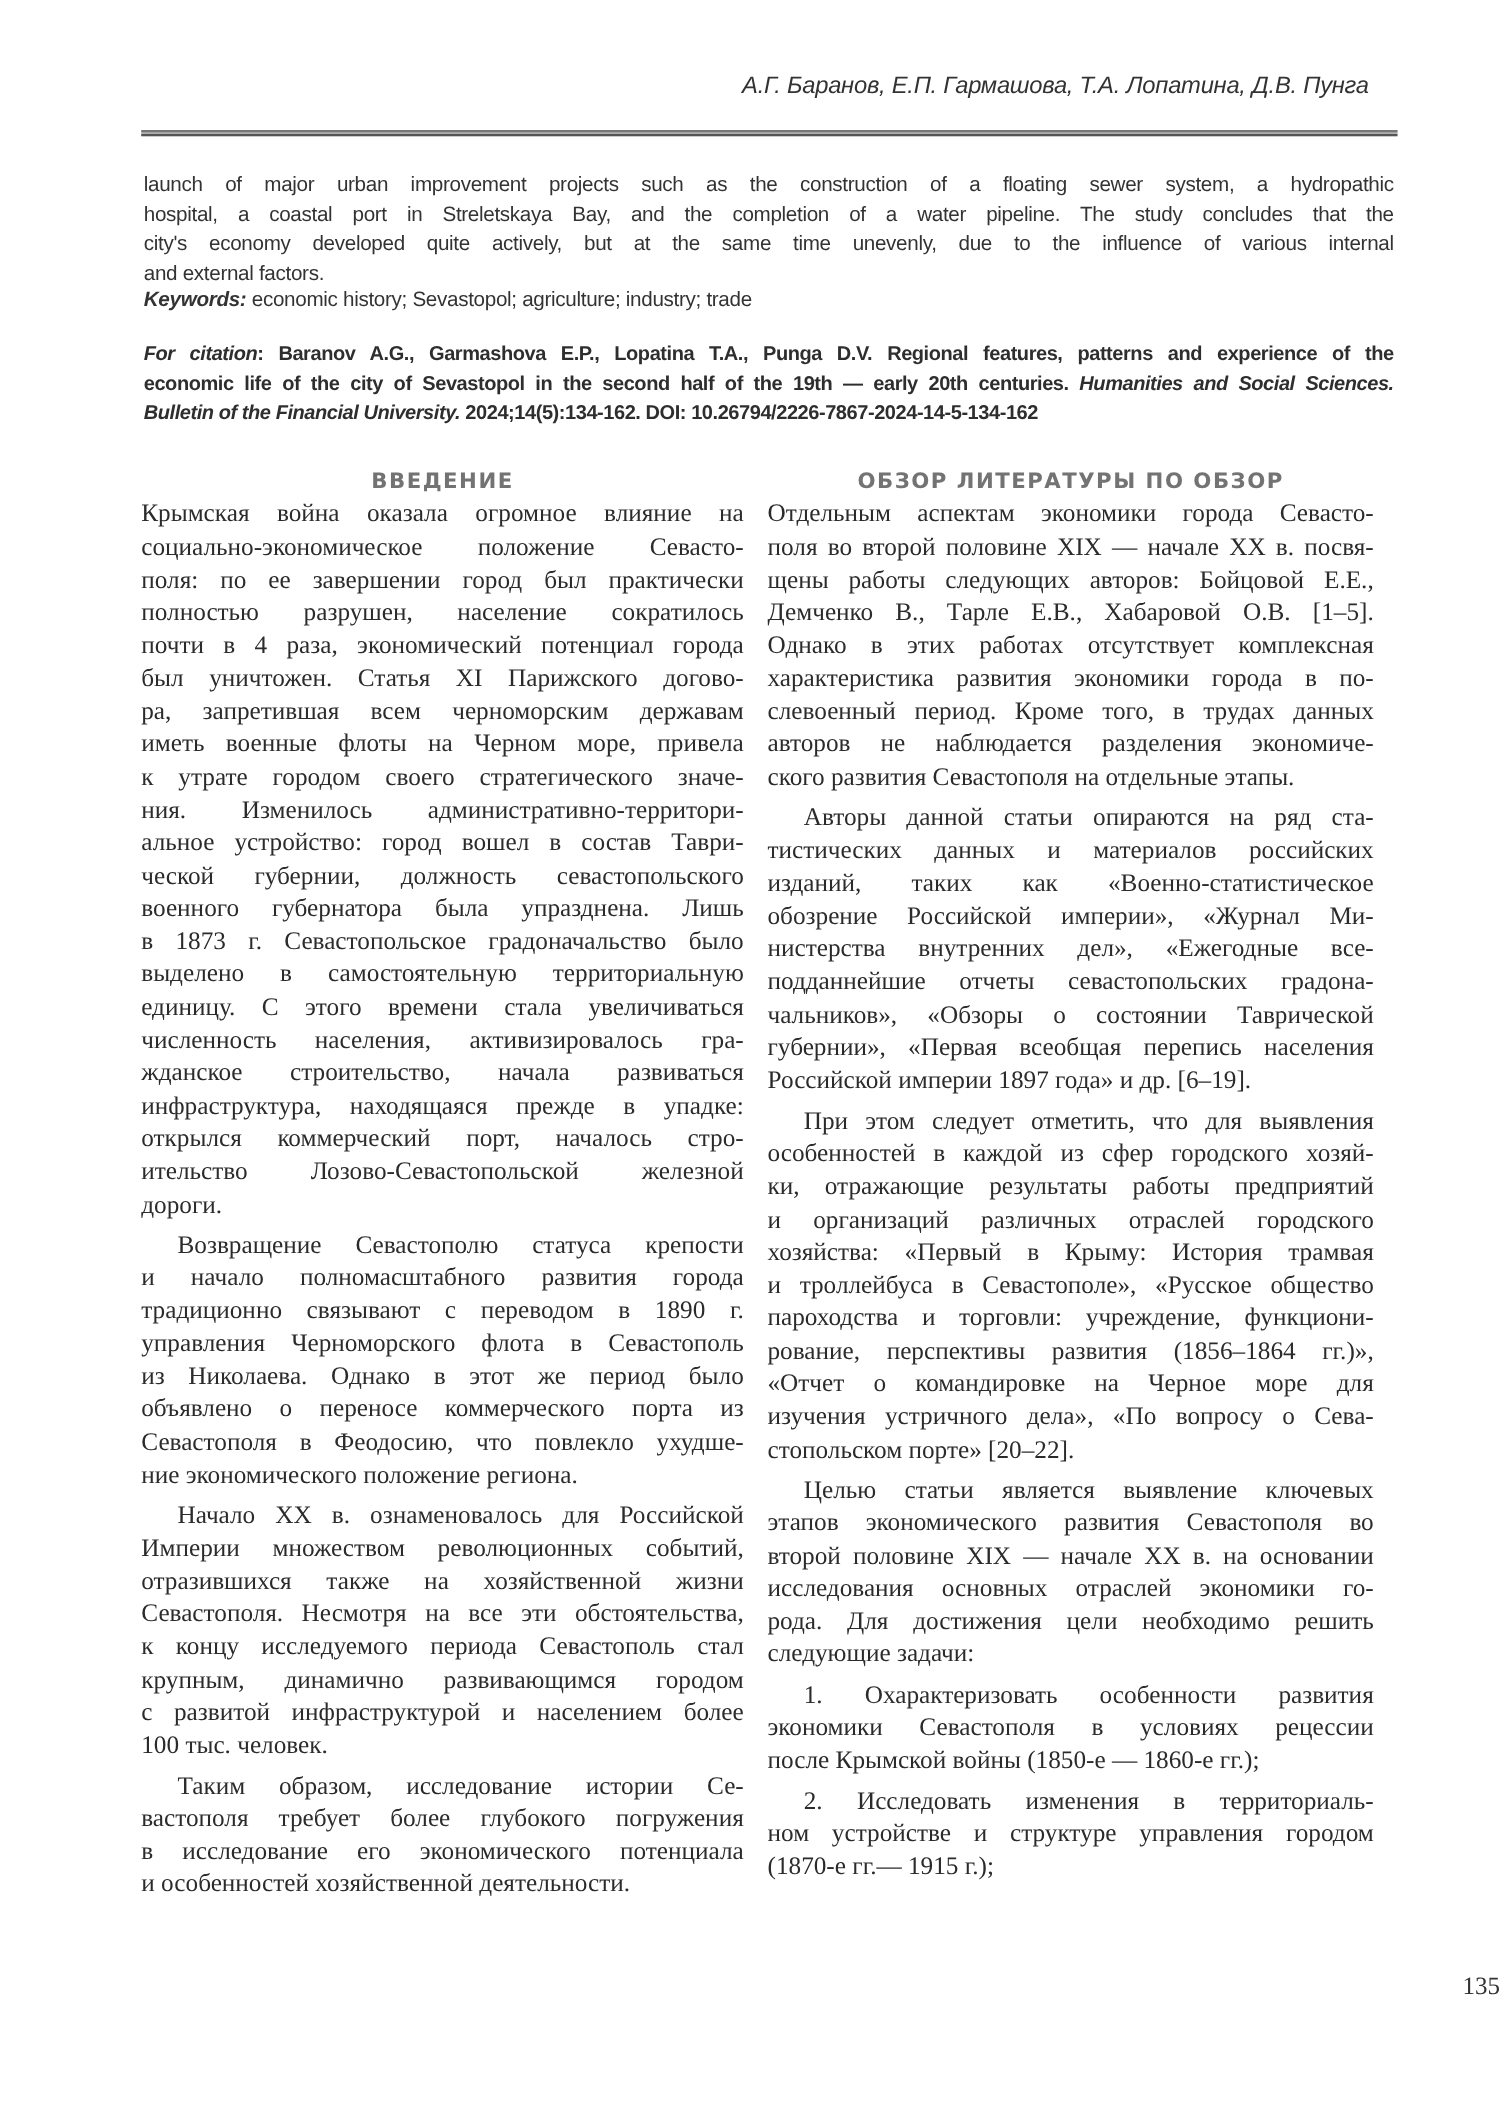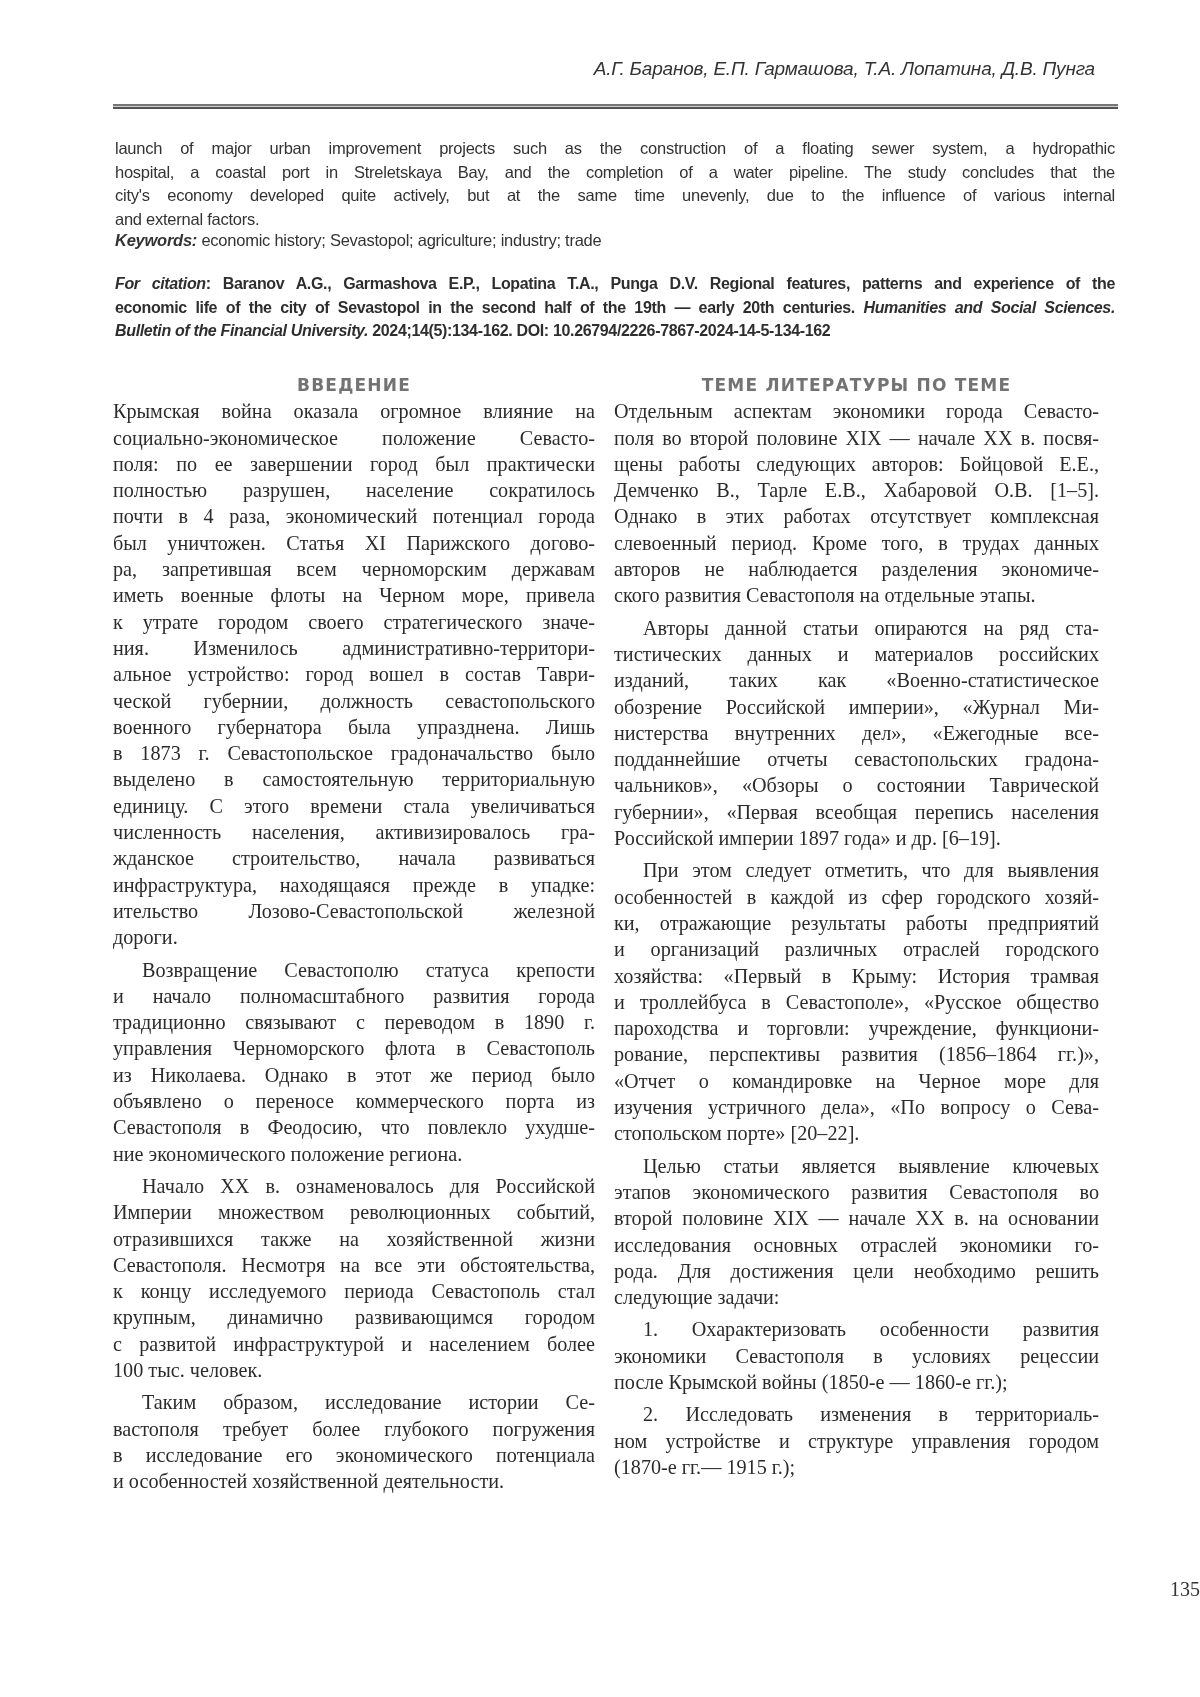--- a/index.html
+++ b/index.html
@@ -89,20 +89,21 @@
   <span class="ln">ния. Изменилось административно-территори-</span>
   <span class="ln">альное устройство: город вошел в состав Таври-</span>
   <span class="ln">ческой губернии, должность севастопольского</span>
   <span class="ln">военного губернатора была упразднена. Лишь</span>
   <span class="ln">в 1873 г. Севастопольское градоначальство было</span>
   <span class="ln">выделено в самостоятельную территориальную</span>
   <span class="ln">единицу. С этого времени стала увеличиваться</span>
   <span class="ln">численность населения, активизировалось гра-</span>
   <span class="ln">жданское строительство, начала развиваться</span>
   <span class="ln">инфраструктура, находящаяся прежде в упадке:</span>
+  <span class="ln">открылся коммерческий порт, началось стро-</span>
   <span class="ln">ительство Лозово-Севастопольской железной</span>
   <span class="ln last">дороги.</span>
   <span class="ln ind gap">Возвращение Севастополю статуса крепости</span>
   <span class="ln">и начало полномасштабного развития города</span>
   <span class="ln">традиционно связывают с переводом в 1890 г.</span>
   <span class="ln">управления Черноморского флота в Севастополь</span>
   <span class="ln">из Николаева. Однако в этот же период было</span>
   <span class="ln">объявлено о переносе коммерческого порта из</span>
   <span class="ln">Севастополя в Феодосию, что повлекло ухудше-</span>
   <span class="ln last">ние экономического положение региона.</span>
@@ -114,26 +115,27 @@
   <span class="ln">крупным, динамично развивающимся городом</span>
   <span class="ln">с развитой инфраструктурой и населением более</span>
   <span class="ln last">100 тыс. человек.</span>
   <span class="ln ind gap">Таким образом, исследование истории Се-</span>
   <span class="ln">вастополя требует более глубокого погружения</span>
   <span class="ln">в исследование его экономического потенциала</span>
   <span class="ln last">и особенностей хозяйственной деятельности.</span>
 </div>
 
 <div class="col col-right">
-  <span class="h">ТЕМЕ ЛИТЕРАТУРЫ ПО ТЕМЕ</span>
+  <span class="h">ОБЗОР ЛИТЕРАТУРЫ ПО ОБЗОР</span>
   <span class="ln">Отдельным аспектам экономики города Севасто-</span>
   <span class="ln">поля во второй половине XIX — начале XX в. посвя-</span>
   <span class="ln">щены работы следующих авторов: Бойцовой Е.Е.,</span>
   <span class="ln">Демченко В., Тарле Е.В., Хабаровой О.В. [1–5].</span>
   <span class="ln">Однако в этих работах отсутствует комплексная</span>
+  <span class="ln">характеристика развития экономики города в по-</span>
   <span class="ln">слевоенный период. Кроме того, в трудах данных</span>
   <span class="ln">авторов не наблюдается разделения экономиче-</span>
   <span class="ln last">ского развития Севастополя на отдельные этапы.</span>
   <span class="ln ind gap">Авторы данной статьи опираются на ряд ста-</span>
   <span class="ln">тистических данных и материалов российских</span>
   <span class="ln">изданий, таких как «Военно-статистическое</span>
   <span class="ln">обозрение Российской империи», «Журнал Ми-</span>
   <span class="ln">нистерства внутренних дел», «Ежегодные все-</span>
   <span class="ln">подданнейшие отчеты севастопольских градона-</span>
   <span class="ln">чальников», «Обзоры о состоянии Таврической</span>

